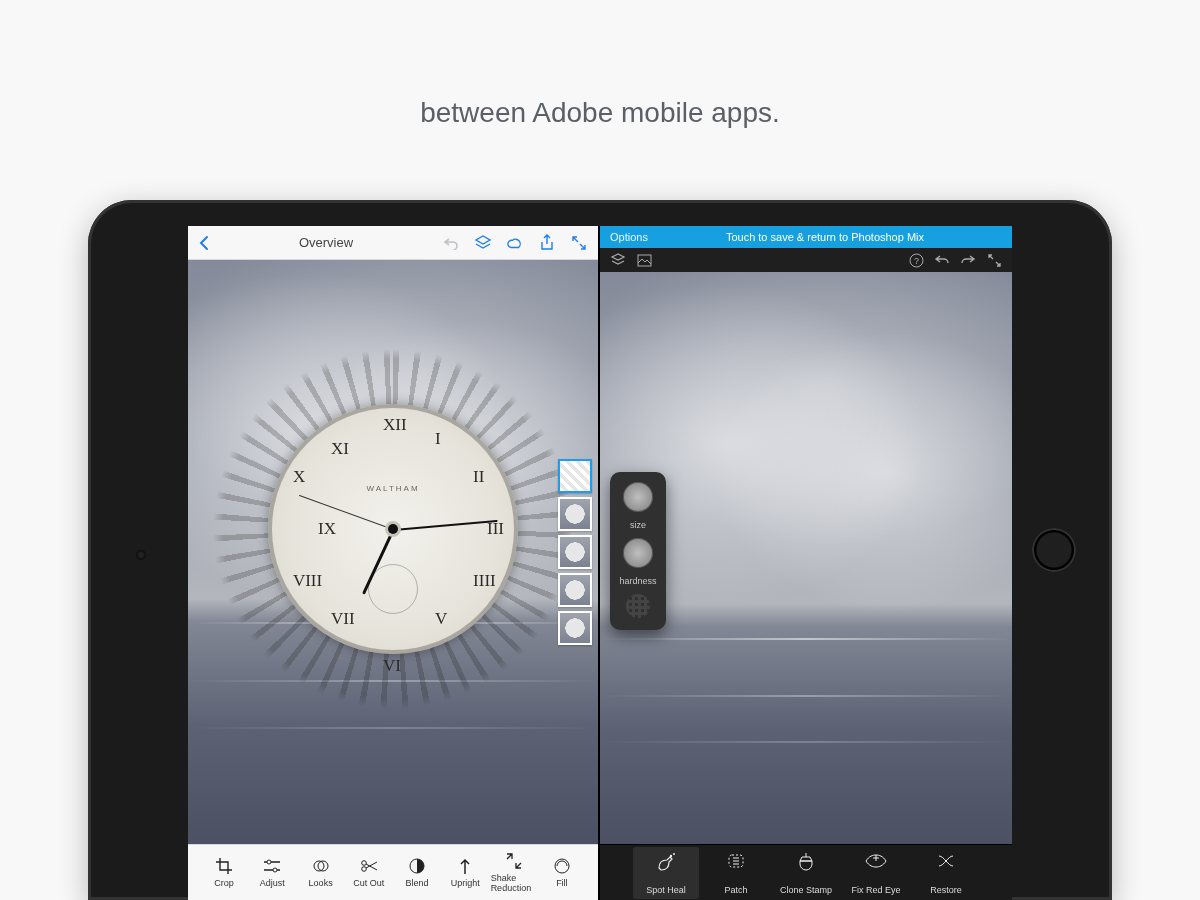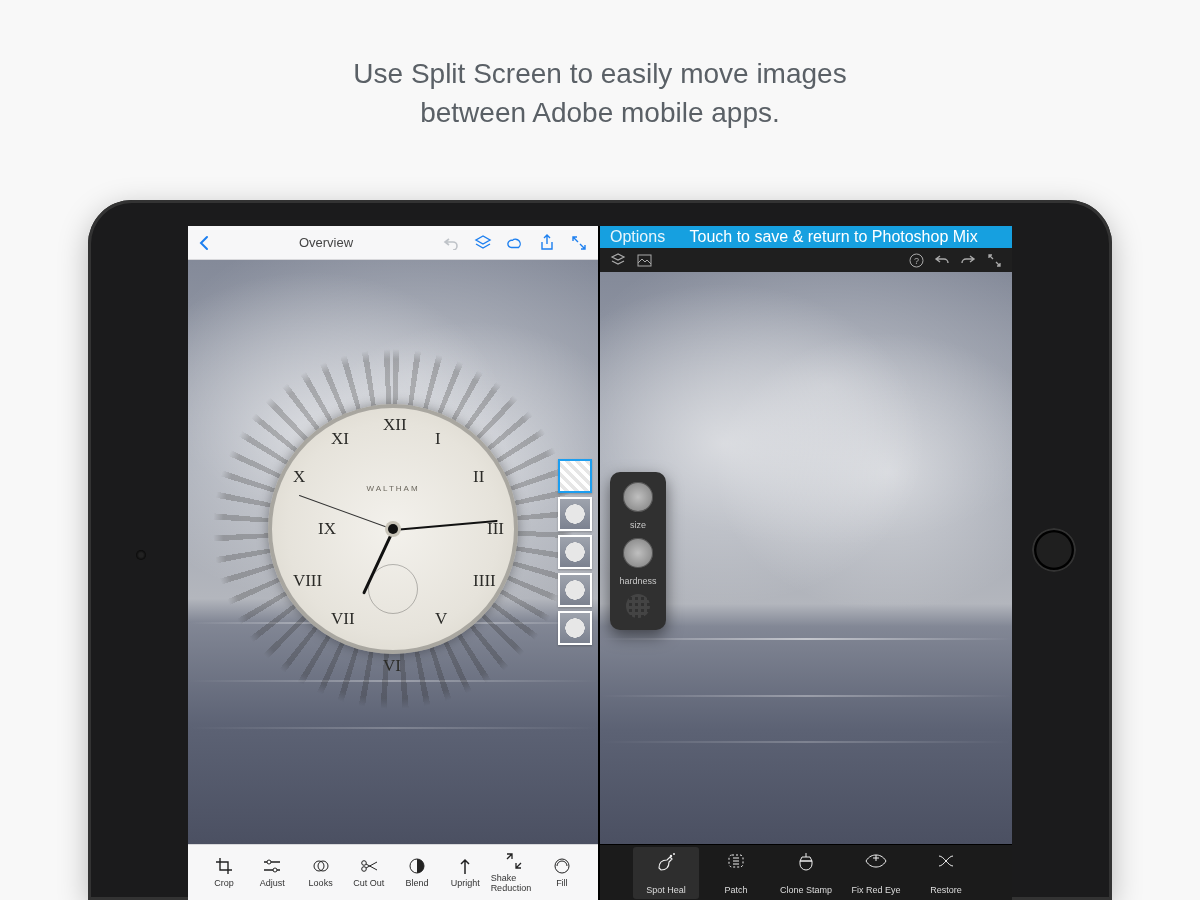--- a/index.html
+++ b/index.html
@@ -124,21 +124,21 @@
     background:
       repeating-conic-gradient(rgba(30,28,24,.22) 0 2deg, rgba(0,0,0,0) 2deg 7deg);
     -webkit-mask: radial-gradient(circle, rgba(0,0,0,0) 120px, #000 125px, #000 170px, rgba(0,0,0,0) 180px);
             mask: radial-gradient(circle, rgba(0,0,0,0) 120px, #000 125px, #000 170px, rgba(0,0,0,0) 180px);
     filter: blur(.4px);
   }
 
   
   .app-right { flex:1 1 50%; display:flex; flex-direction:column; background:#161616; position:relative; }
   .r-banner {
-    height:22px; background:#16a0e0; color:#fff; font-size:16px;
+    height:22px; background:#16a0e0; color:#fff; font-size:11px;
     display:flex; align-items:center; padding:0 10px;
   }
   .r-banner .opt { opacity:.9; }
   .r-banner .msg { flex:1; text-align:center; }
   .r-subbar {
     height:24px; background:#1f1f1f; display:flex; align-items:center; padding:0 10px; gap:10px;
     color:#9a9a9a; font-size:12px;
   }
   .r-subbar .spacer { flex:1; }
   .r-subbar .icon { width:16px;height:16px; display:flex;align-items:center;justify-content:center; }
@@ -177,21 +177,21 @@
     opacity:.55;
   }
   .brush-panel label { display:block; }
 
   svg { display:block; }
 </style>
 </head>
 <body>
 
 <div class="headline">
-  <span>Use Split Screen to easily move images</span><br>
+  <br>
   <span>between Adobe mobile apps.</span>
 </div>
 
 <div class="ipad">
   <div class="camera"></div>
   <div class="home-btn"></div>
 
   <div class="screen">
 
     <div class="app-left">
@@ -246,21 +246,21 @@
               <span class="numeral" style="left: 167px; top: 24.9334px;">I</span>
               <span class="numeral" style="left: 205.067px; top: 63px;">II</span>
               <span class="numeral" style="left: 219px; top: 115px;">III</span>
               <span class="numeral" style="left: 205.067px; top: 167px;">IIII</span>
               <span class="numeral" style="left: 167px; top: 205.067px;">V</span>
               <span class="numeral" style="left: 115px; top: 219px; margin-top: 33px;">VI</span>
               <span class="numeral" style="left: 63px; top: 205.067px;">VII</span>
               <span class="numeral" style="left: 24.9334px; top: 167px;">VIII</span>
               <span class="numeral" style="left: 11px; top: 115px; margin-left: 39px;">IX</span>
               <span class="numeral" style="left: 24.9334px; top: 63px;">X</span>
-              <span class="numeral" style="left: 63px; top: 25px;">XI</span>
+              <span class="numeral" style="left: 63px; top: 35px;">XI</span>
             </div>
           <div class="subdial"></div>
           <div class="hand hour"></div>
           <div class="hand minute"></div>
           <div class="hand second"></div>
           <div class="clock-center"></div>
         </div>
 
         <div class="thumb-strip" id="thumb-mount">
             <div class="thumb sel"></div>

